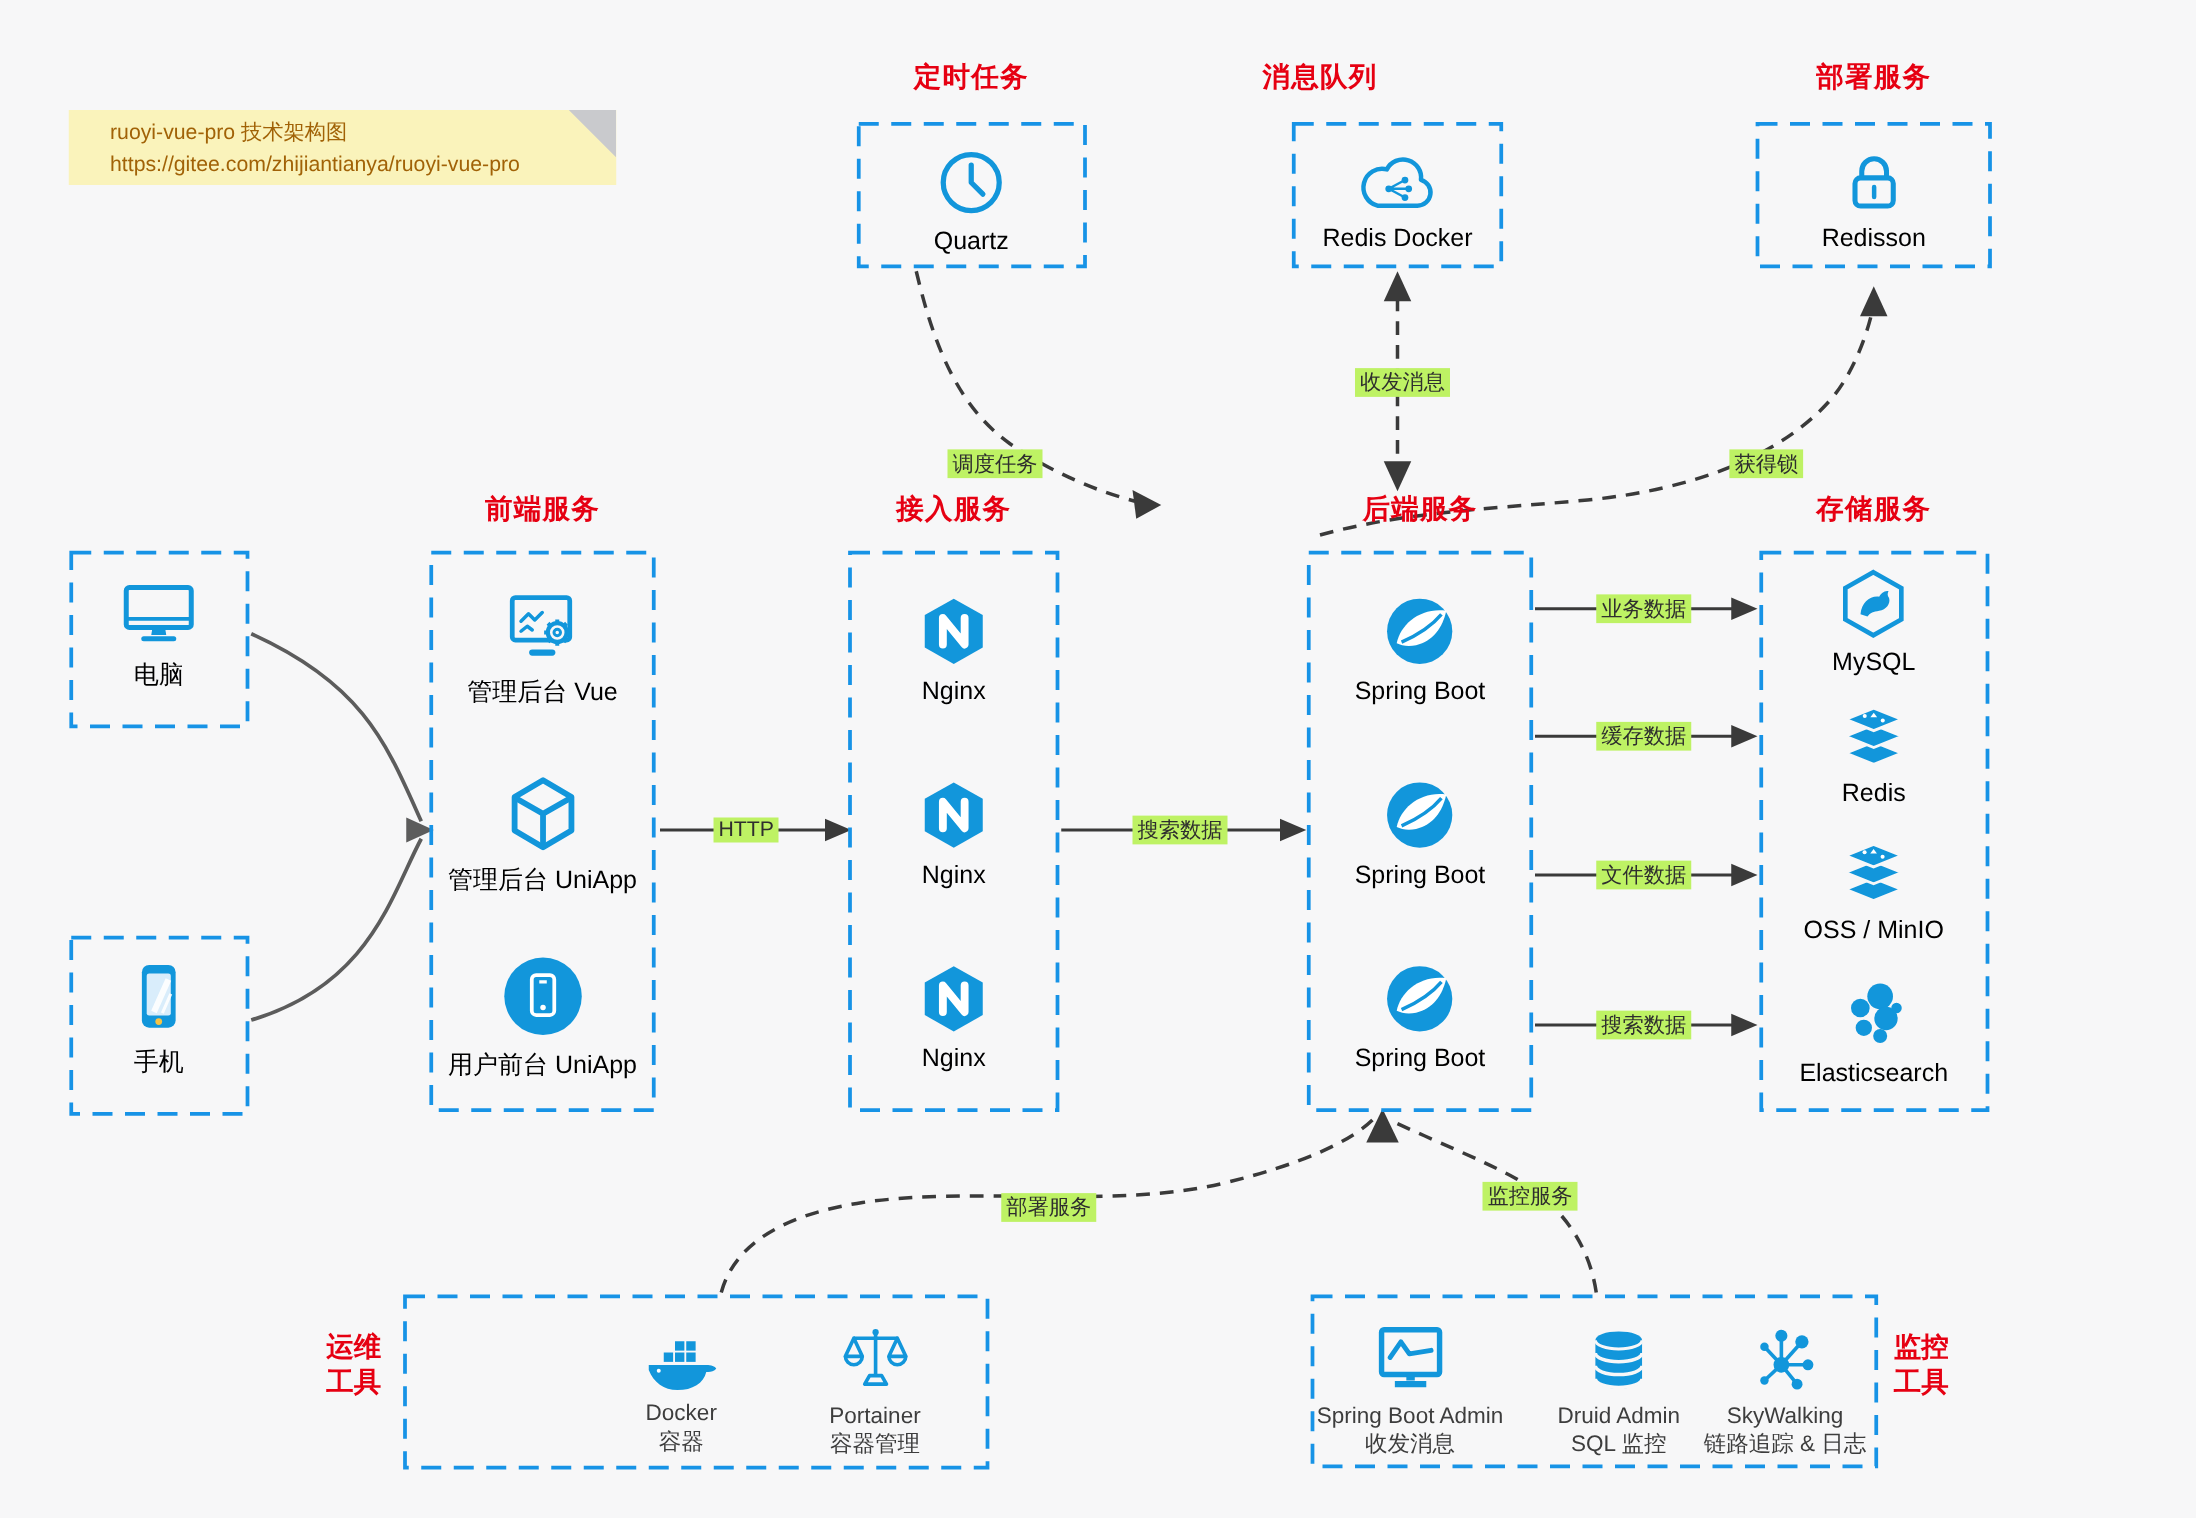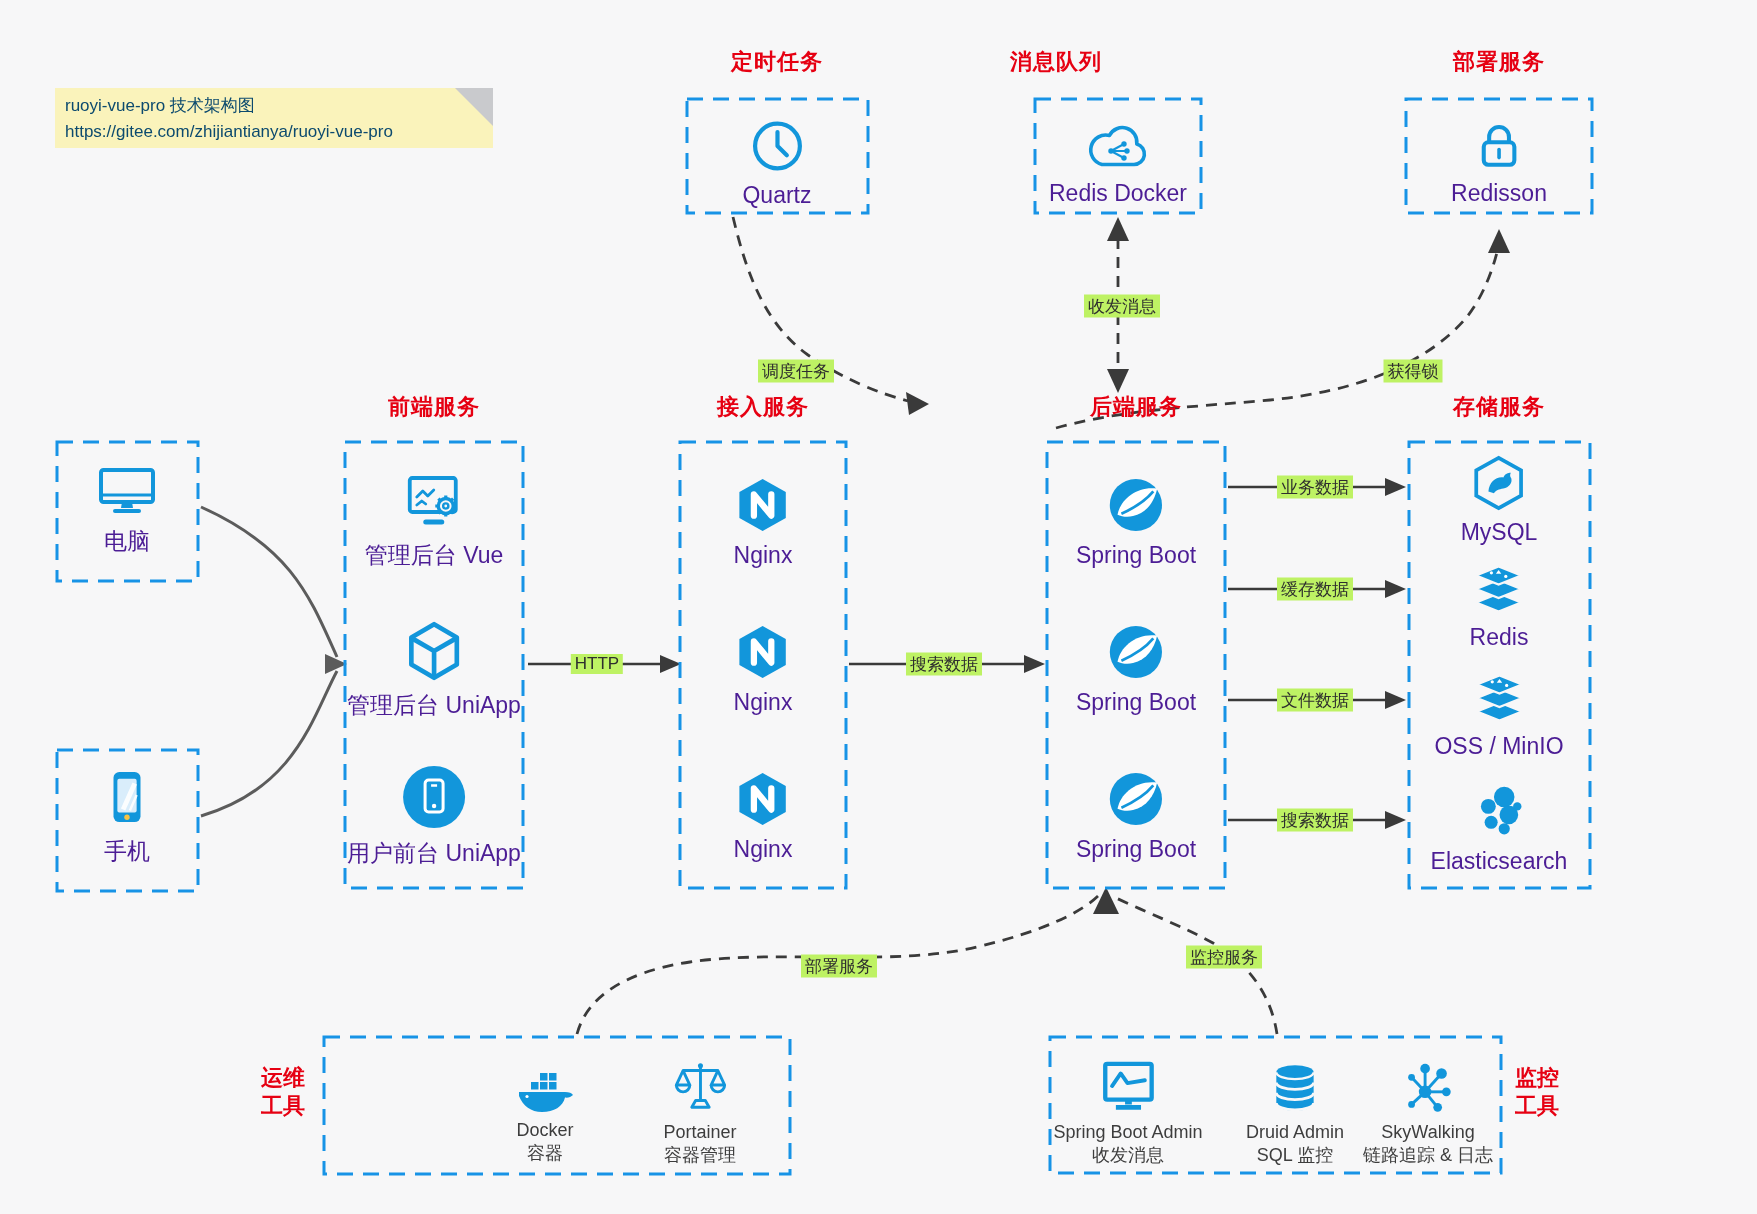--- a/index.html
+++ b/index.html
@@ -8,26 +8,26 @@
   svg.edges{position:absolute;left:0;top:0;width:1757px;height:1214px;pointer-events:none;}
   .dash-box{position:absolute;}
   .dash-box svg{position:absolute;left:0;top:0;width:100%;height:100%;overflow:visible;}
   .dash-box rect{x:2px;y:2px;width:calc(100% - 4px);height:calc(100% - 4px);
                  fill:none;stroke:#1793e6;stroke-width:3px;stroke-dasharray:16 10;}
   .gtitle{position:absolute;transform:translate(-50%,-50%);color:#e60012;
           font-size:22px;font-weight:bold;white-space:nowrap;letter-spacing:1px;}
   .side-title{position:absolute;transform:translate(-50%,-50%);color:#e60012;
           font-size:22px;font-weight:bold;text-align:center;line-height:28px;white-space:nowrap;}
   .node{position:absolute;transform:translateX(-50%);display:flex;flex-direction:column;align-items:center;}
-  .node-label{margin-top:8px;font-size:23px;color:#4c1d95;white-space:nowrap;text-align:left;}
+  .node-label{margin-top:8px;font-size:20px;color:#000000;white-space:nowrap;text-align:left;}
   .tool-label{margin-top:5px;font-size:18px;color:#3d3d3d;line-height:23px;text-align:center;white-space:nowrap;}
   .edge-label{position:absolute;transform:translate(-50%,-50%);background:#bef264;
           color:#2e2e2e;font-size:17px;padding:0 4px;white-space:nowrap;}
   .note{position:absolute;left:55px;top:88px;width:438px;height:60px;background:#faf3bb;}
-  .note-line{margin-left:10px;font-size:17px;color:#0c4a6e;line-height:26px;}
+  .note-line{margin-left:33px;font-size:17px;color:#a16207;line-height:26px;}
   .note-line:first-child{margin-top:5px;}
   .note-fold{position:absolute;top:0;right:0;width:38px;height:38px;background:#c9cacd;
           clip-path:polygon(0 0,100% 0,100% 100%);}
   .ic{display:block;}
 </style>
 </head>
 <body>
 
 <div class="canvas">
 

